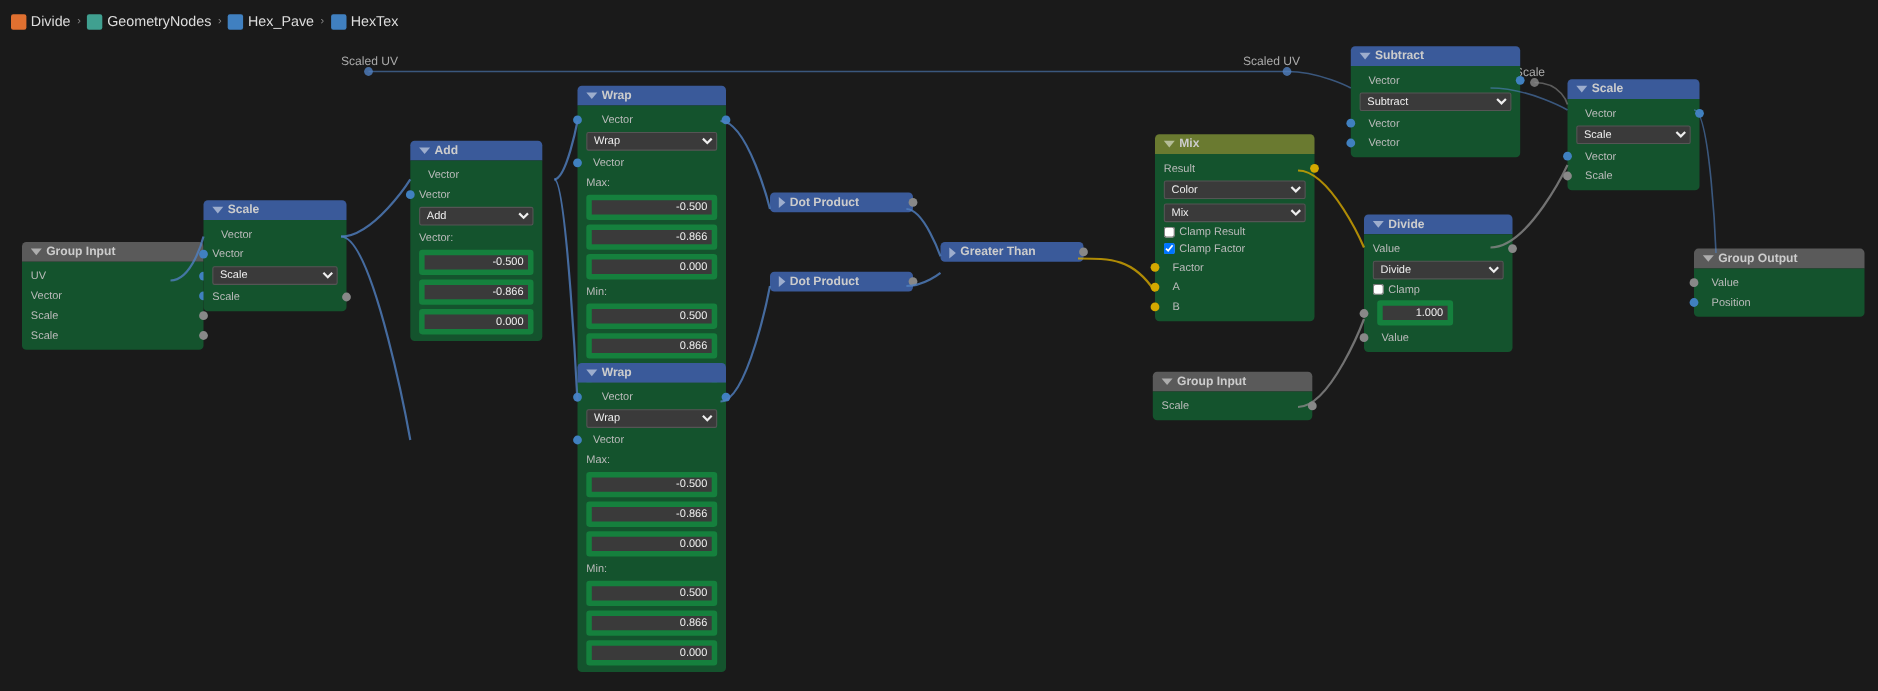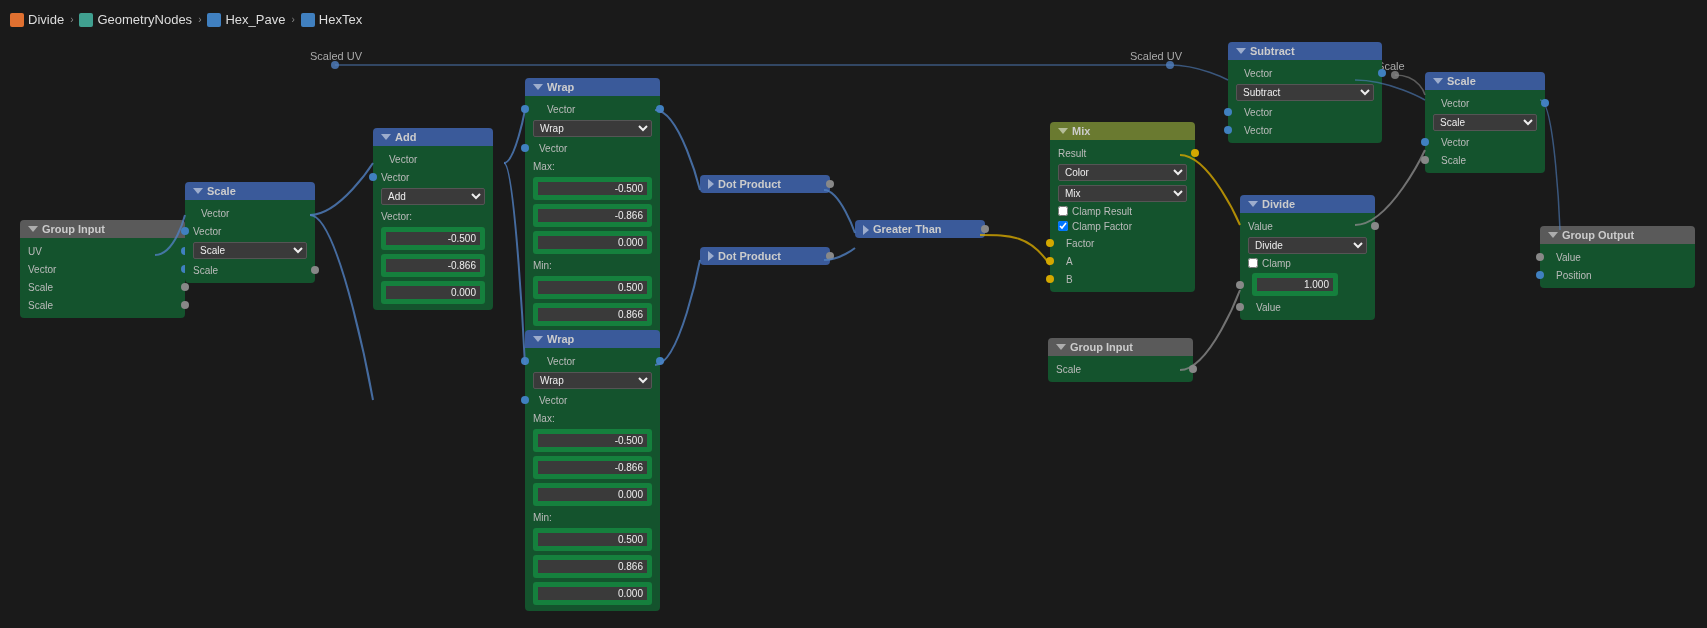--- a/index.html
+++ b/index.html
@@ -529,21 +529,21 @@
         <select class="node-select">
           <option>Divide</option>
         </select>
       </div>
       <div class="checkbox-row">
         <input type="checkbox" style="">
         <span class="node-label">Clamp</span>
       </div>
       <div class="node-row">
         <span class="socket socket-left socket-gray"></span>
-        <div class="node-value" style="width:86px;margin-left:4px">1.000</div>
+        <div class="node-value" style="width:69px;margin-left:4px">1.000</div>
       </div>
       <div class="node-row">
         <span class="socket socket-left socket-gray"></span>
         <span class="node-label" style="margin-left:8px">Value</span>
       </div>
     </div>
   </div>
 
   <div class="node" style="left:1425px;top:72px;width:120px;">
     <div class="node-header header-blue-node">

